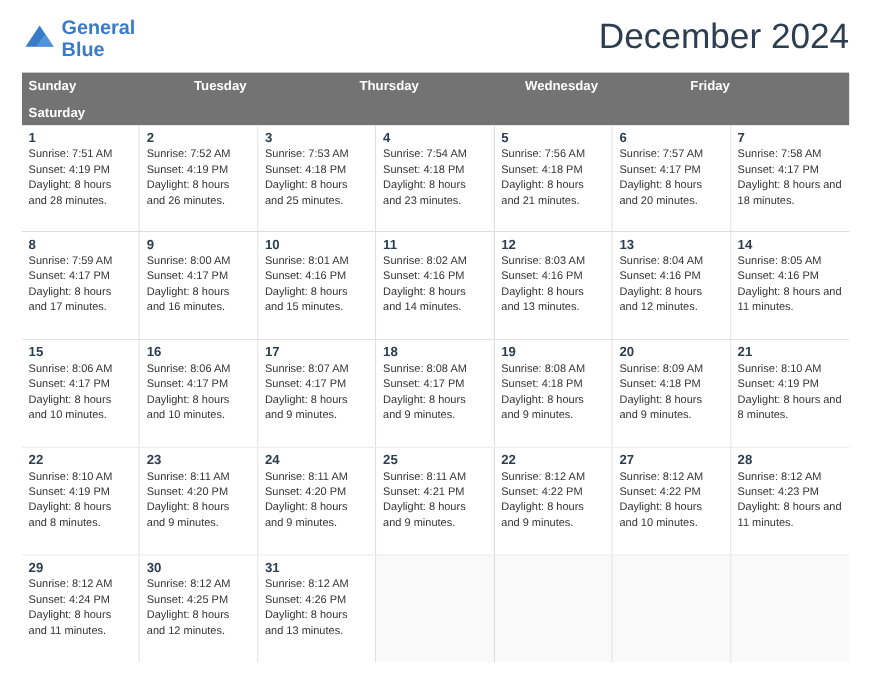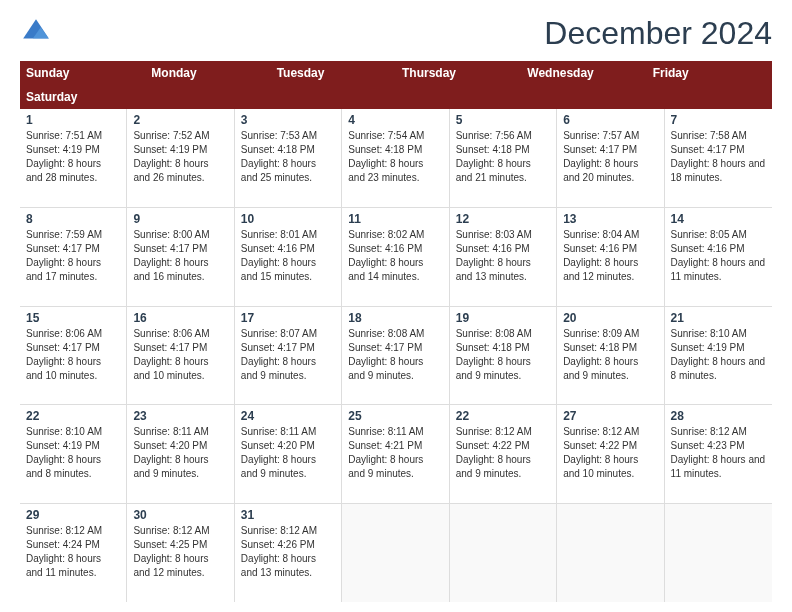--- a/index.html
+++ b/index.html
@@ -55,22 +55,22 @@
       color: #555;
       margin-top: 2px;
     }
     .calendar {
       flex: 1;
       display: flex;
       flex-direction: column;
     }
     .cal-header {
       display: grid;
-      grid-template-columns: repeat(6, 1fr);
-      background: #7f1d1d;
+      grid-template-columns: repeat(5, 1fr);
+      background: #737373;
     }
     .cal-header-cell {
       color: #fff;
       font-size: 12px;
       font-weight: bold;
       padding: 5px 6px;
       text-align: left;
     }
     .cal-body {
       flex: 1;
@@ -118,30 +118,33 @@
 </head>
 <body>
 
 <div class="container">
   <div class="header">
     <div class="logo">
       <svg class="logo-icon" viewBox="0 0 40 40">
         <polygon points="20,4 36,28 4,28" fill="#3a7bc8"></polygon>
         <polygon points="26,14 36,28 16,28" fill="#5a9fe0" opacity="0.7"></polygon>
       </svg>
+      <div class="logo-text">
+        <span>General</span><br>
+        <span style="color:#3a7bc8">Blue</span>
+      </div>
     </div>
     <div class="title-block">
       <div class="main-title">December 2024</div>
     </div>
   </div>
 
   <div class="calendar">
     <div class="cal-header">
     <div class="cal-header-cell">Sunday</div>
-        <div class="cal-header-cell">Monday</div>
         <div class="cal-header-cell">Tuesday</div>
         <div class="cal-header-cell">Thursday</div>
         <div class="cal-header-cell">Wednesday</div>
         <div class="cal-header-cell">Friday</div>
         <div class="cal-header-cell">Saturday</div>
       </div>
     <div class="cal-body">
     <div class="cal-row">
           <div class="cal-cell">
           <span class="day-num">1</span>

